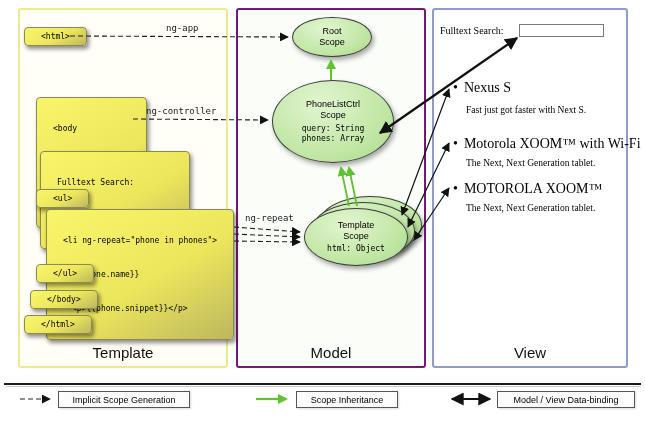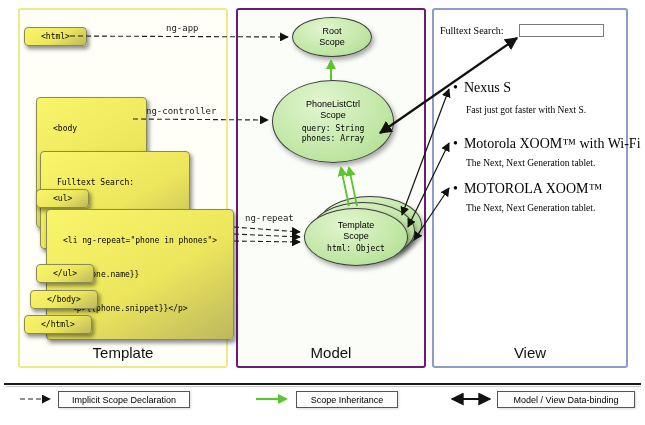--- a/index.html
+++ b/index.html
@@ -117,21 +117,21 @@
   <div class="vi-title" style="left:453px;top:136px">
     <span class="bullet">•</span><span>Motorola XOOM™ with Wi-Fi</span>
   </div>
   <div class="vi-desc" style="left:466px;top:158px">The Next, Next Generation tablet.</div>
 
   <div class="vi-title" style="left:453px;top:181px">
     <span class="bullet">•</span><span>MOTOROLA XOOM™</span>
   </div>
   <div class="vi-desc" style="left:466px;top:203px">The Next, Next Generation tablet.</div>
 
-  <div class="legend-box" style="left:58px;top:391px;width:132px">Implicit Scope Declaration</div>
+  <div class="legend-box" style="left:58px;top:391px;width:132px">Implicit Scope Generation</div>
   <div class="legend-box" style="left:296px;top:391px;width:102px">Scope Inheritance</div>
   <div class="legend-box" style="left:497px;top:391px;width:138px">Model / View Data-binding</div>
 
   <svg id="arrows" width="645" height="425">
     <defs>
       <marker id="ah" viewBox="0 0 10 10" refX="9" refY="5" markerWidth="9" markerHeight="9" orient="auto-start-reverse" markerUnits="userSpaceOnUse">
         <path d="M0,0 L10,5 L0,10 z" fill="#111"></path>
       </marker>
       <marker id="ahg" viewBox="0 0 10 10" refX="8" refY="5" markerWidth="10" markerHeight="10" orient="auto-start-reverse" markerUnits="userSpaceOnUse">
         <path d="M0,0 L10,5 L0,10 z" fill="#5ec42e"></path>

